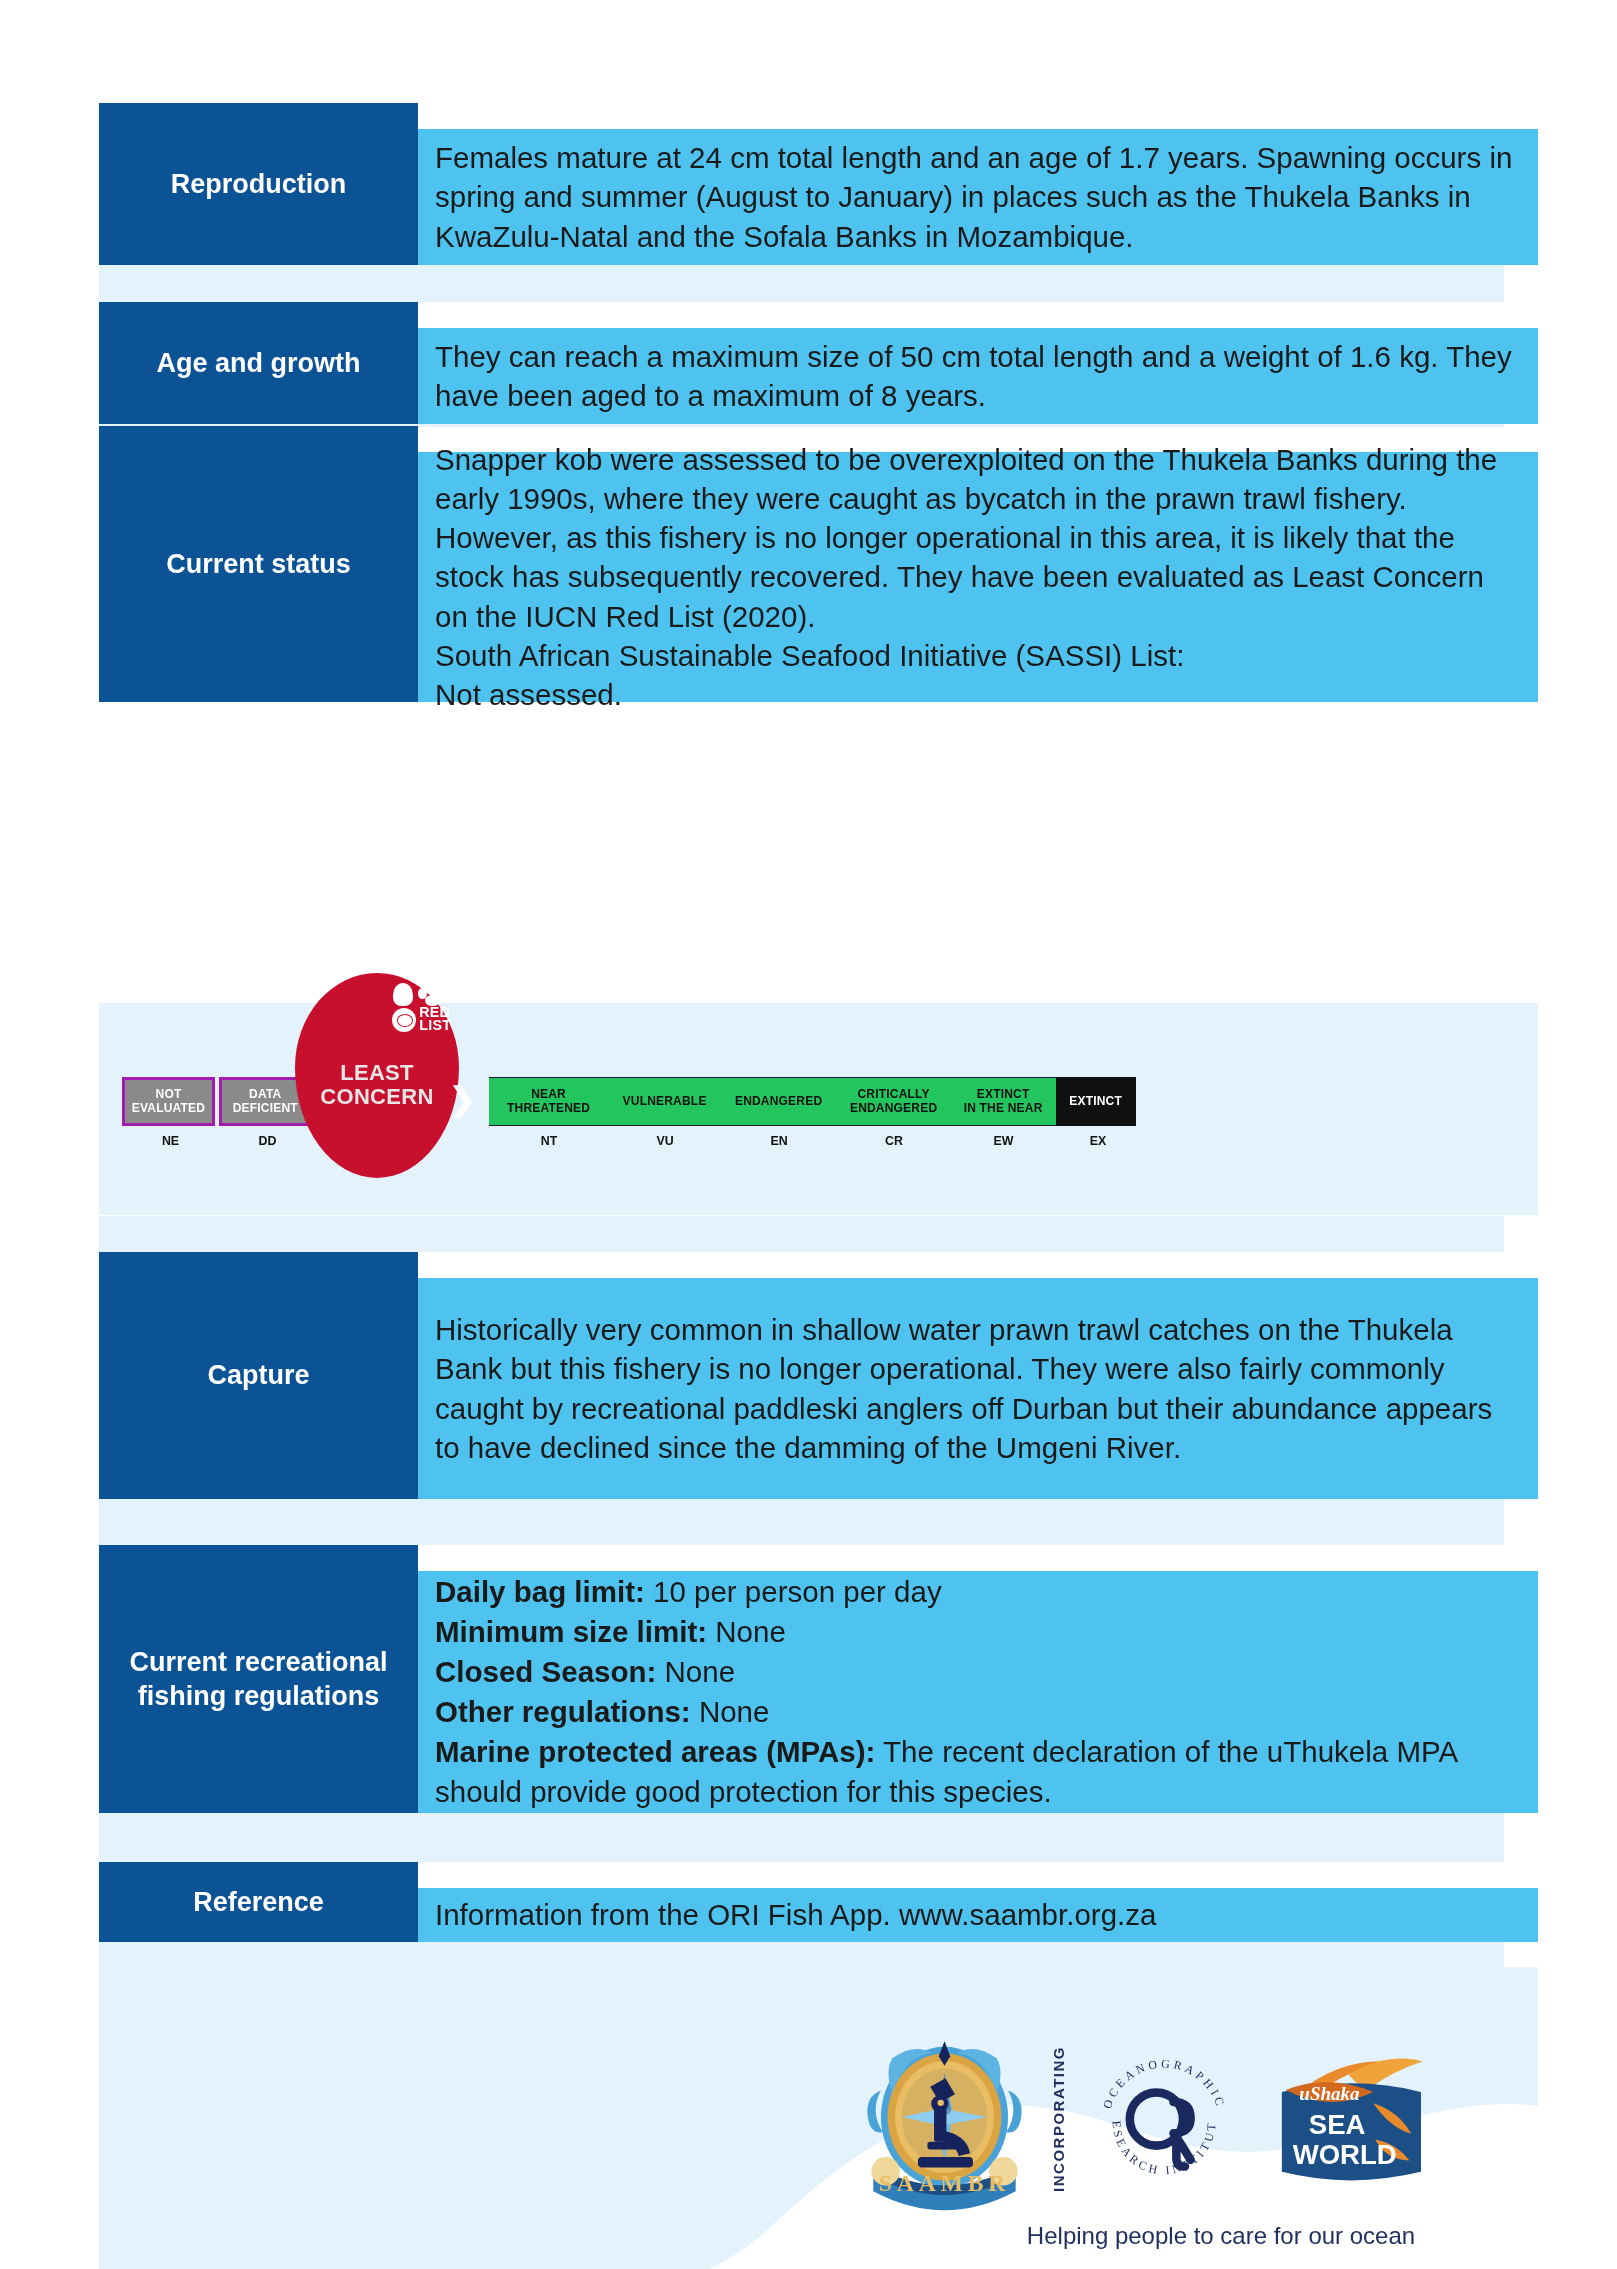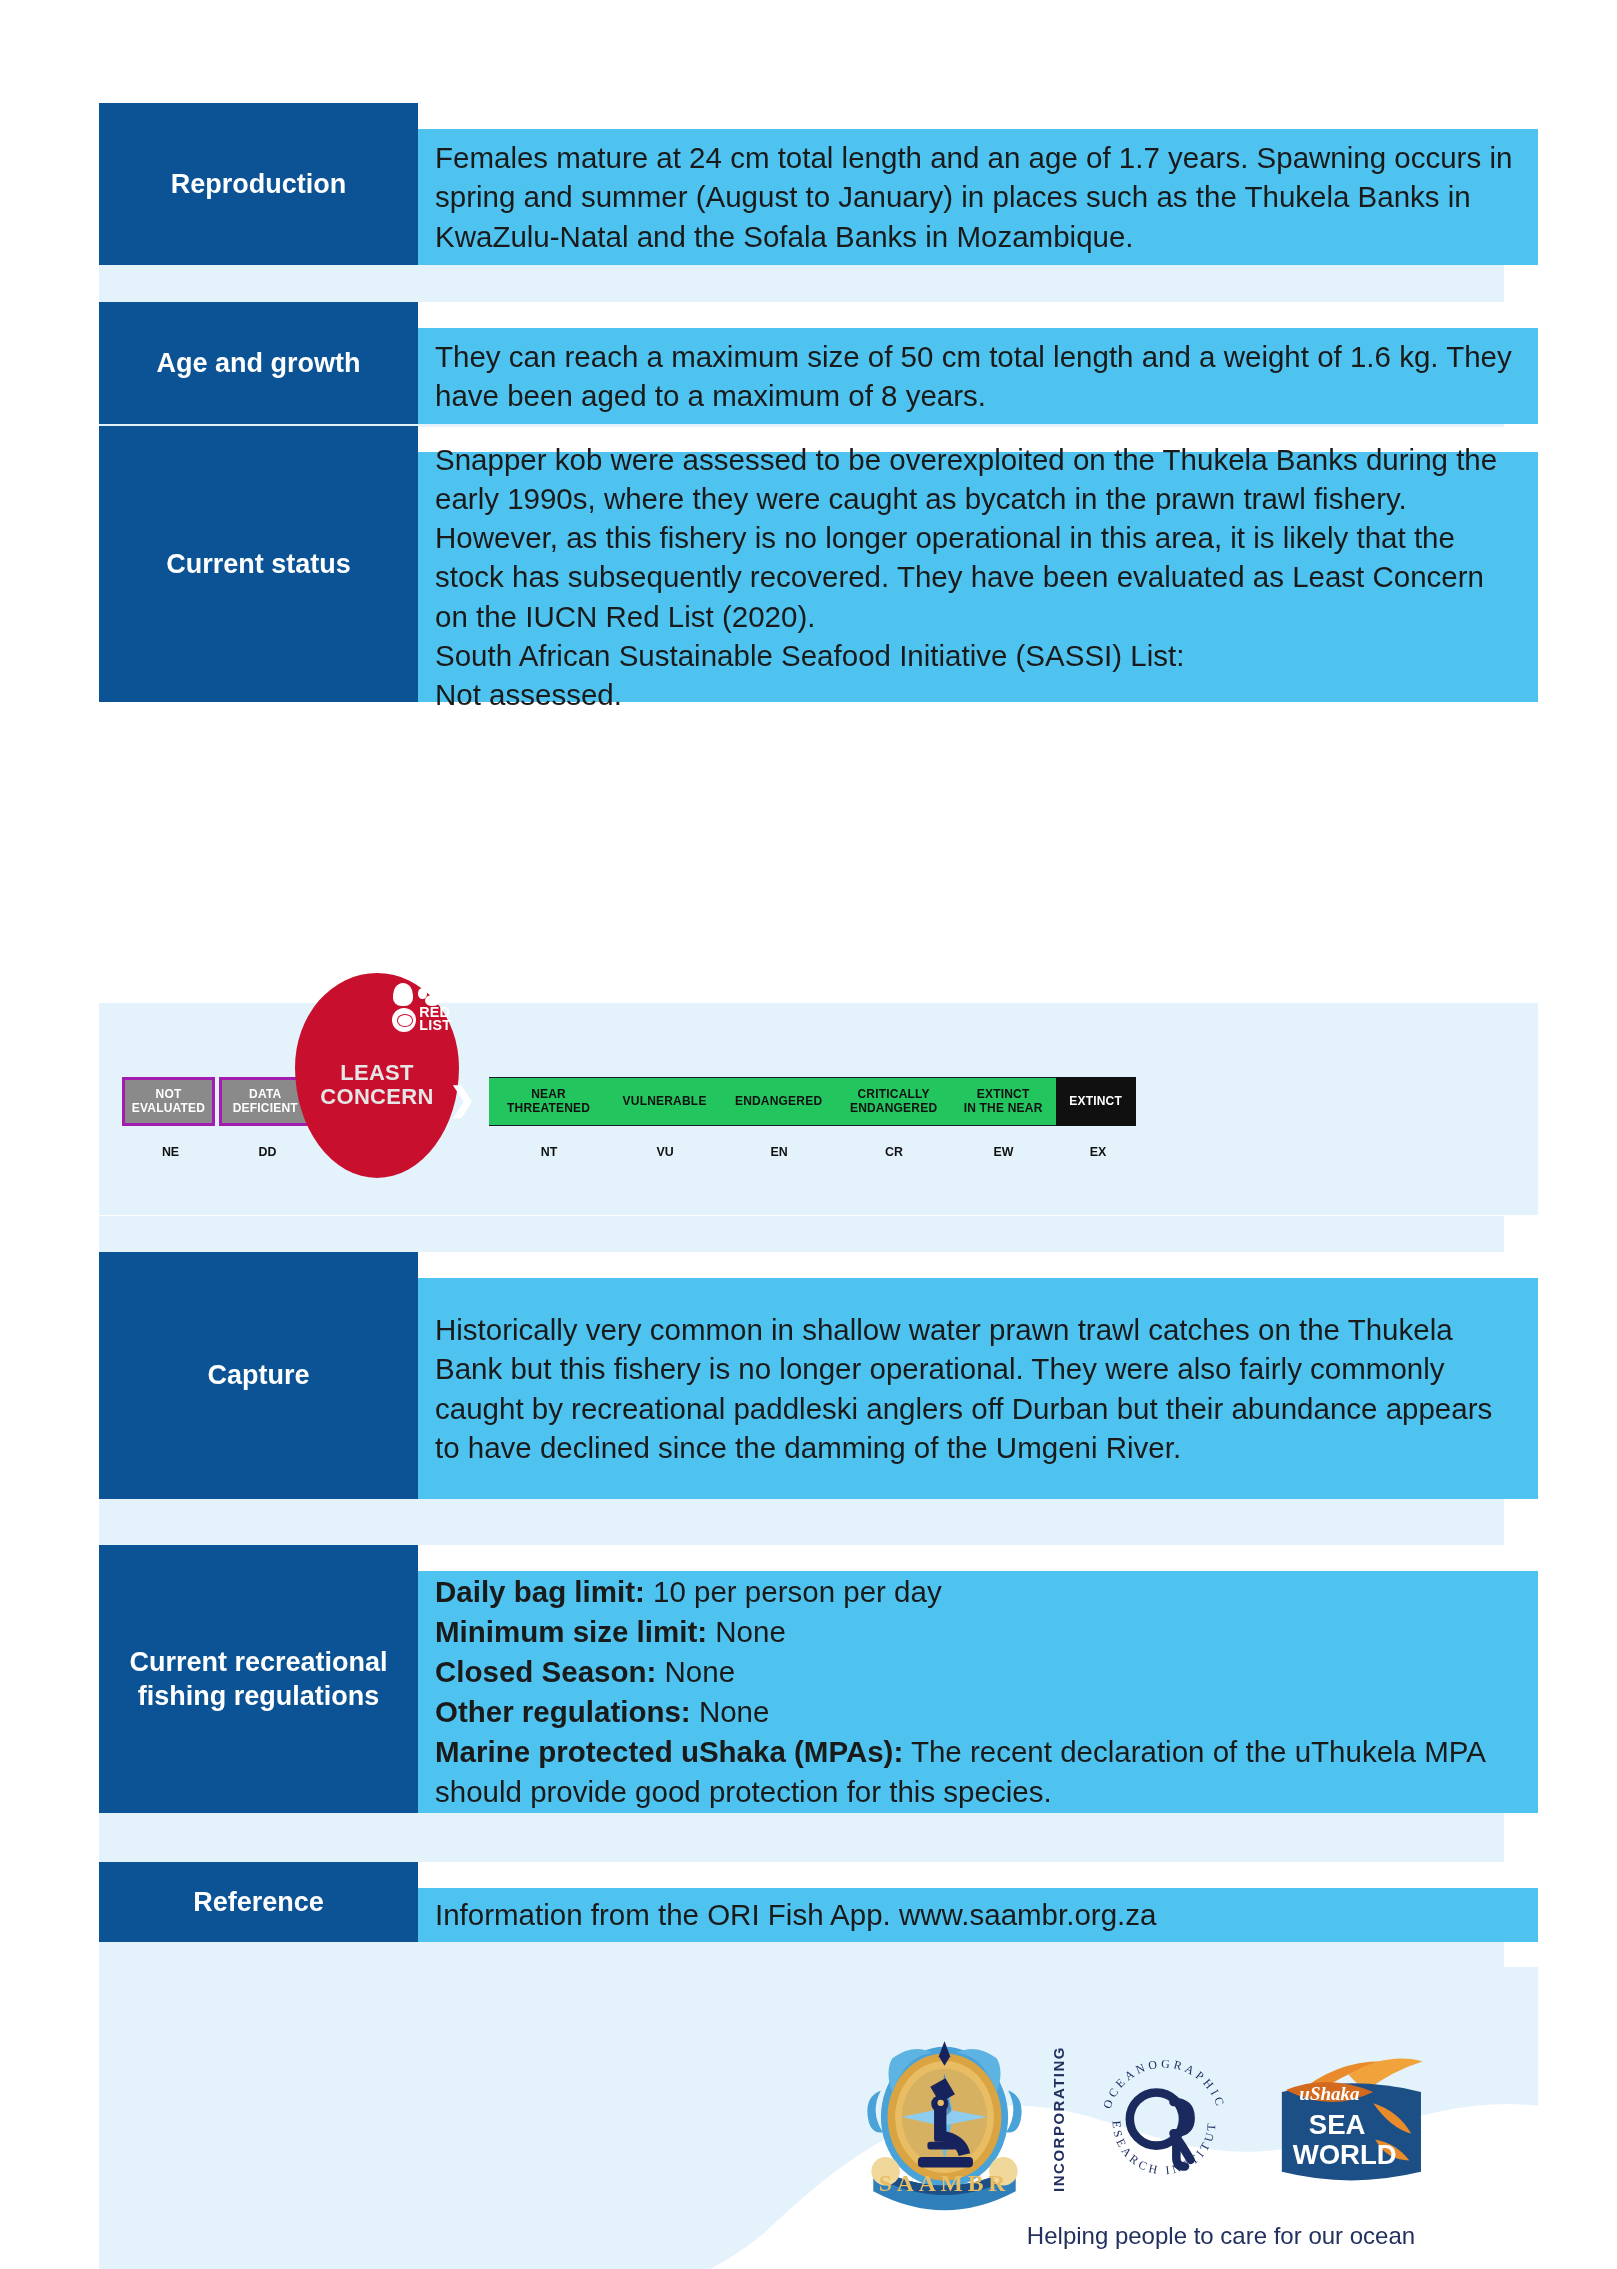--- a/index.html
+++ b/index.html
@@ -120,21 +120,21 @@
   }
   .cat.black {
     background: #101010;
     color: #ffffff;
     width: 80px;
     border: 1.9px solid #101010;
   }
   .abbr-row {
     position: absolute;
     left: 0;
-    top: 142px;
+    top: 131px;
     height: 23px;
     display: flex;
   }
   .abbr {
     text-align: center;
     font-size: 12.4px;
     font-weight: bold;
     color: #111111;
   }
   .lc-blob {
@@ -398,21 +398,21 @@
       <p class="reg-line">
         <b>Minimum size limit:</b><span> None</span>
       </p>
       <p class="reg-line">
         <b>Closed Season:</b><span> None</span>
       </p>
       <p class="reg-line">
         <b>Other regulations:</b><span> None</span>
       </p>
       <p class="reg-line wrap">
-        <b>Marine protected uShaka (MPAs):</b><span> The recent declaration of the uThukela MPA should provide good protection for this species.</span>
+        <b>Marine protected areas (MPAs):</b><span> The recent declaration of the uThukela MPA should provide good protection for this species.</span>
       </p>
     </div>
   </div>
 
   <div class="row" style="top:1862px;height:80px;">
     <div class="label-cell">Reference</div>
     <div class="body-cell" style="padding-top:0;padding-bottom:0;">
       <p>Information from the ORI Fish App.  www.saambr.org.za</p>
     </div>
   </div>

